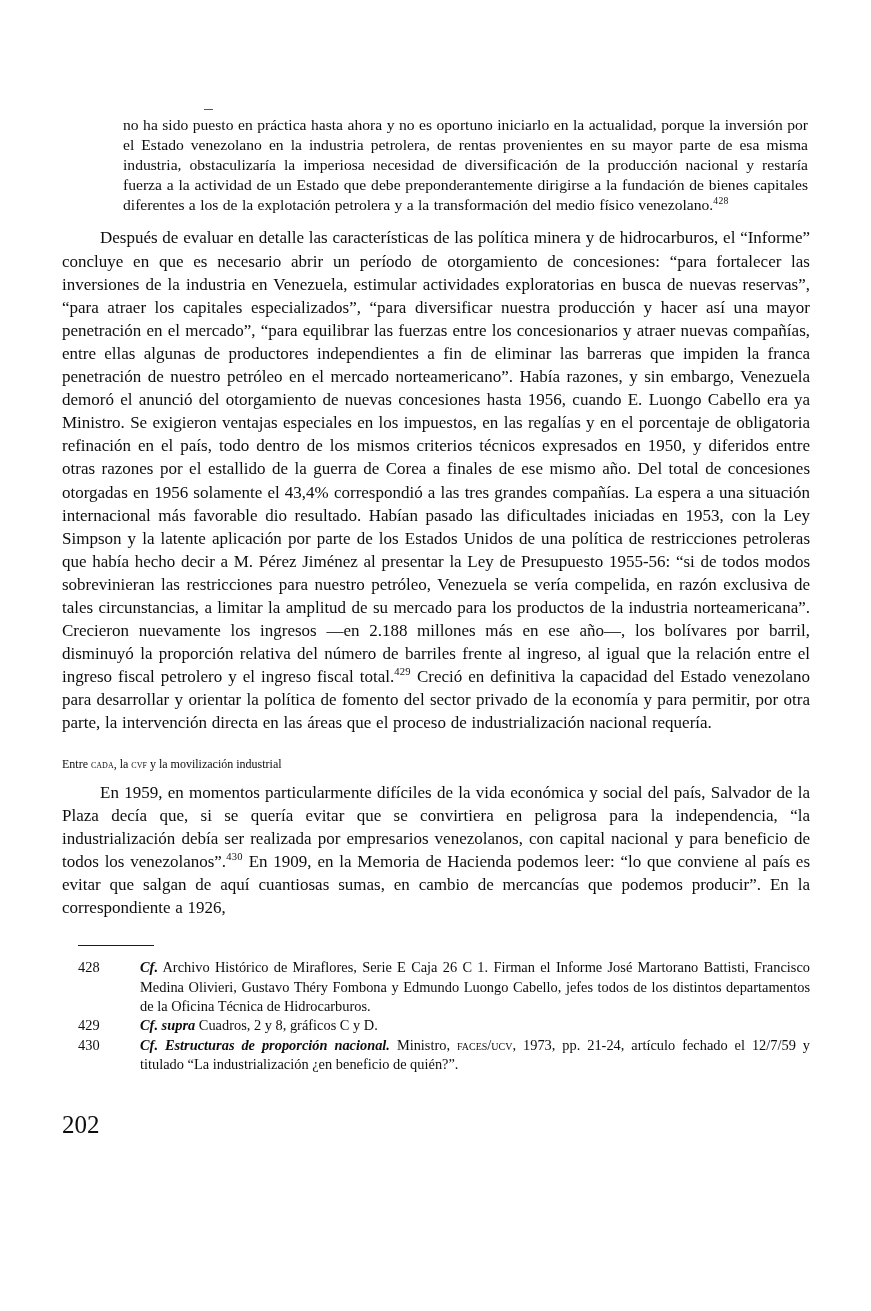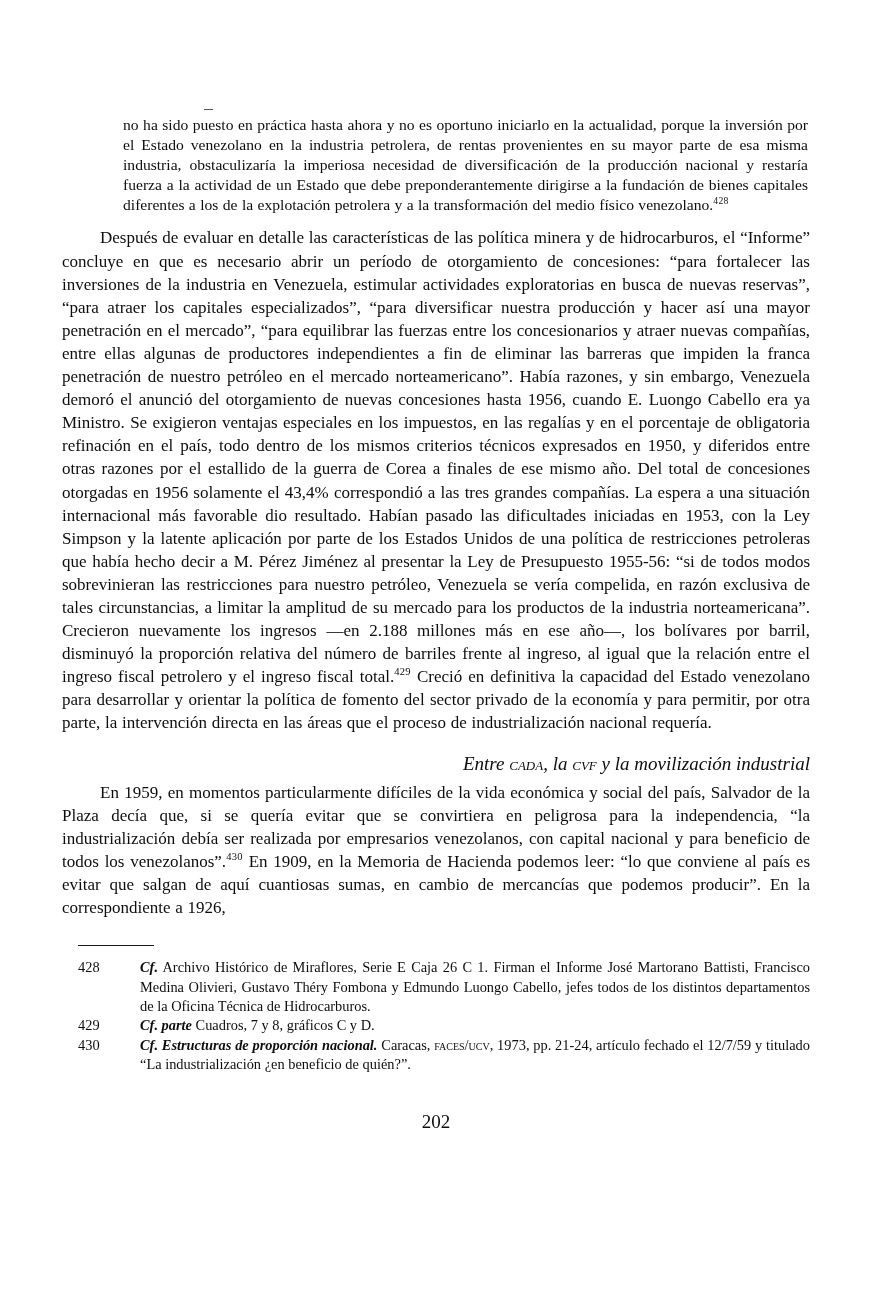--- a/index.html
+++ b/index.html
@@ -48,25 +48,23 @@
     word-spacing: 0.5px;
   }
   .fnref {
     font-size: 0.62em;
     vertical-align: super;
     line-height: 0;
     letter-spacing: 0.3px;
   }
   .section-heading {
     margin: 17px 0 5px 0;
-    font-size: 19px;
+    font-size: 12px;
     font-weight: normal;
-    font-style: italic;
     line-height: 24px;
-    text-align: right;
   }
   .sc {
     font-variant: small-caps;
   }
   .footnote-sep {
     margin: 26px 0 12px 16px;
     width: 76px;
     height: 0;
     border: none;
     border-top: 1.6px solid #1a1a1a;
@@ -85,22 +83,22 @@
     width: 62px;
     flex-shrink: 0;
   }
   .fn-text {
     flex: 1;
     text-align: justify;
   }
   .italic { font-style: italic; font-weight: bold; }
   .page-number {
     margin-top: 36px;
-    text-align: center;
-    font-size: 19px;
+    text-align: left;
+    font-size: 25px;
   }
 </style>
 </head>
 <body>
 
 <div class="page">
 
   <span class="scan-mark"></span>
 
   <p class="block-quote"><span>no ha sido puesto en práctica hasta ahora y no es oportuno iniciarlo en la actualidad, porque la inversión por el Estado venezolano en la industria petrolera, de rentas provenientes en su mayor parte de esa misma industria, obstaculizaría la imperiosa necesidad de diversificación de la producción nacional y restaría fuerza a la actividad de un Estado que debe preponderantemente dirigirse a la fundación de bienes capitales diferentes a los de la explotación petrolera y a la transformación del medio físico venezolano.</span><sup class="fnref">428</sup></p>
@@ -115,25 +113,25 @@
 
   <div class="footnotes fn-block">
 
     <div class="fn">
       <span class="fn-num">428</span>
       <span class="fn-text"><span class="italic">Cf.</span><span> Archivo Histórico de Miraflores, Serie E Caja 26 C 1. Firman el Informe José Martorano Battisti, Francisco Medina Olivieri, Gustavo Théry Fombona y Edmundo Luongo Cabello, jefes todos de los distintos departamentos de la Oficina Técnica de Hidrocarburos.</span></span>
     </div>
 
     <div class="fn">
       <span class="fn-num">429</span>
-      <span class="fn-text"><span class="italic">Cf. parte</span><span> Cuadros, 7 y 8, gráficos C y D.</span></span>
+      <span class="fn-text"><span class="italic">Cf. supra</span><span> Cuadros, 2 y 8, gráficos C y D.</span></span>
     </div>
 
     <div class="fn">
       <span class="fn-num">430</span>
-      <span class="fn-text"><span class="italic">Cf. Estructuras de proporción nacional.</span><span> Caracas, </span><span class="sc">faces/ucv</span><span>, 1973, pp. 21-24, artículo fechado el 12/7/59 y titulado “La industrialización ¿en beneficio de quién?”.</span></span>
+      <span class="fn-text"><span class="italic">Cf. Estructuras de proporción nacional.</span><span> Ministro, </span><span class="sc">faces/ucv</span><span>, 1973, pp. 21-24, artículo fechado el 12/7/59 y titulado “La industrialización ¿en beneficio de quién?”.</span></span>
     </div>
 
   </div>
 
   <div class="page-number">202</div>
 
 </div>
 
 </body></html>

